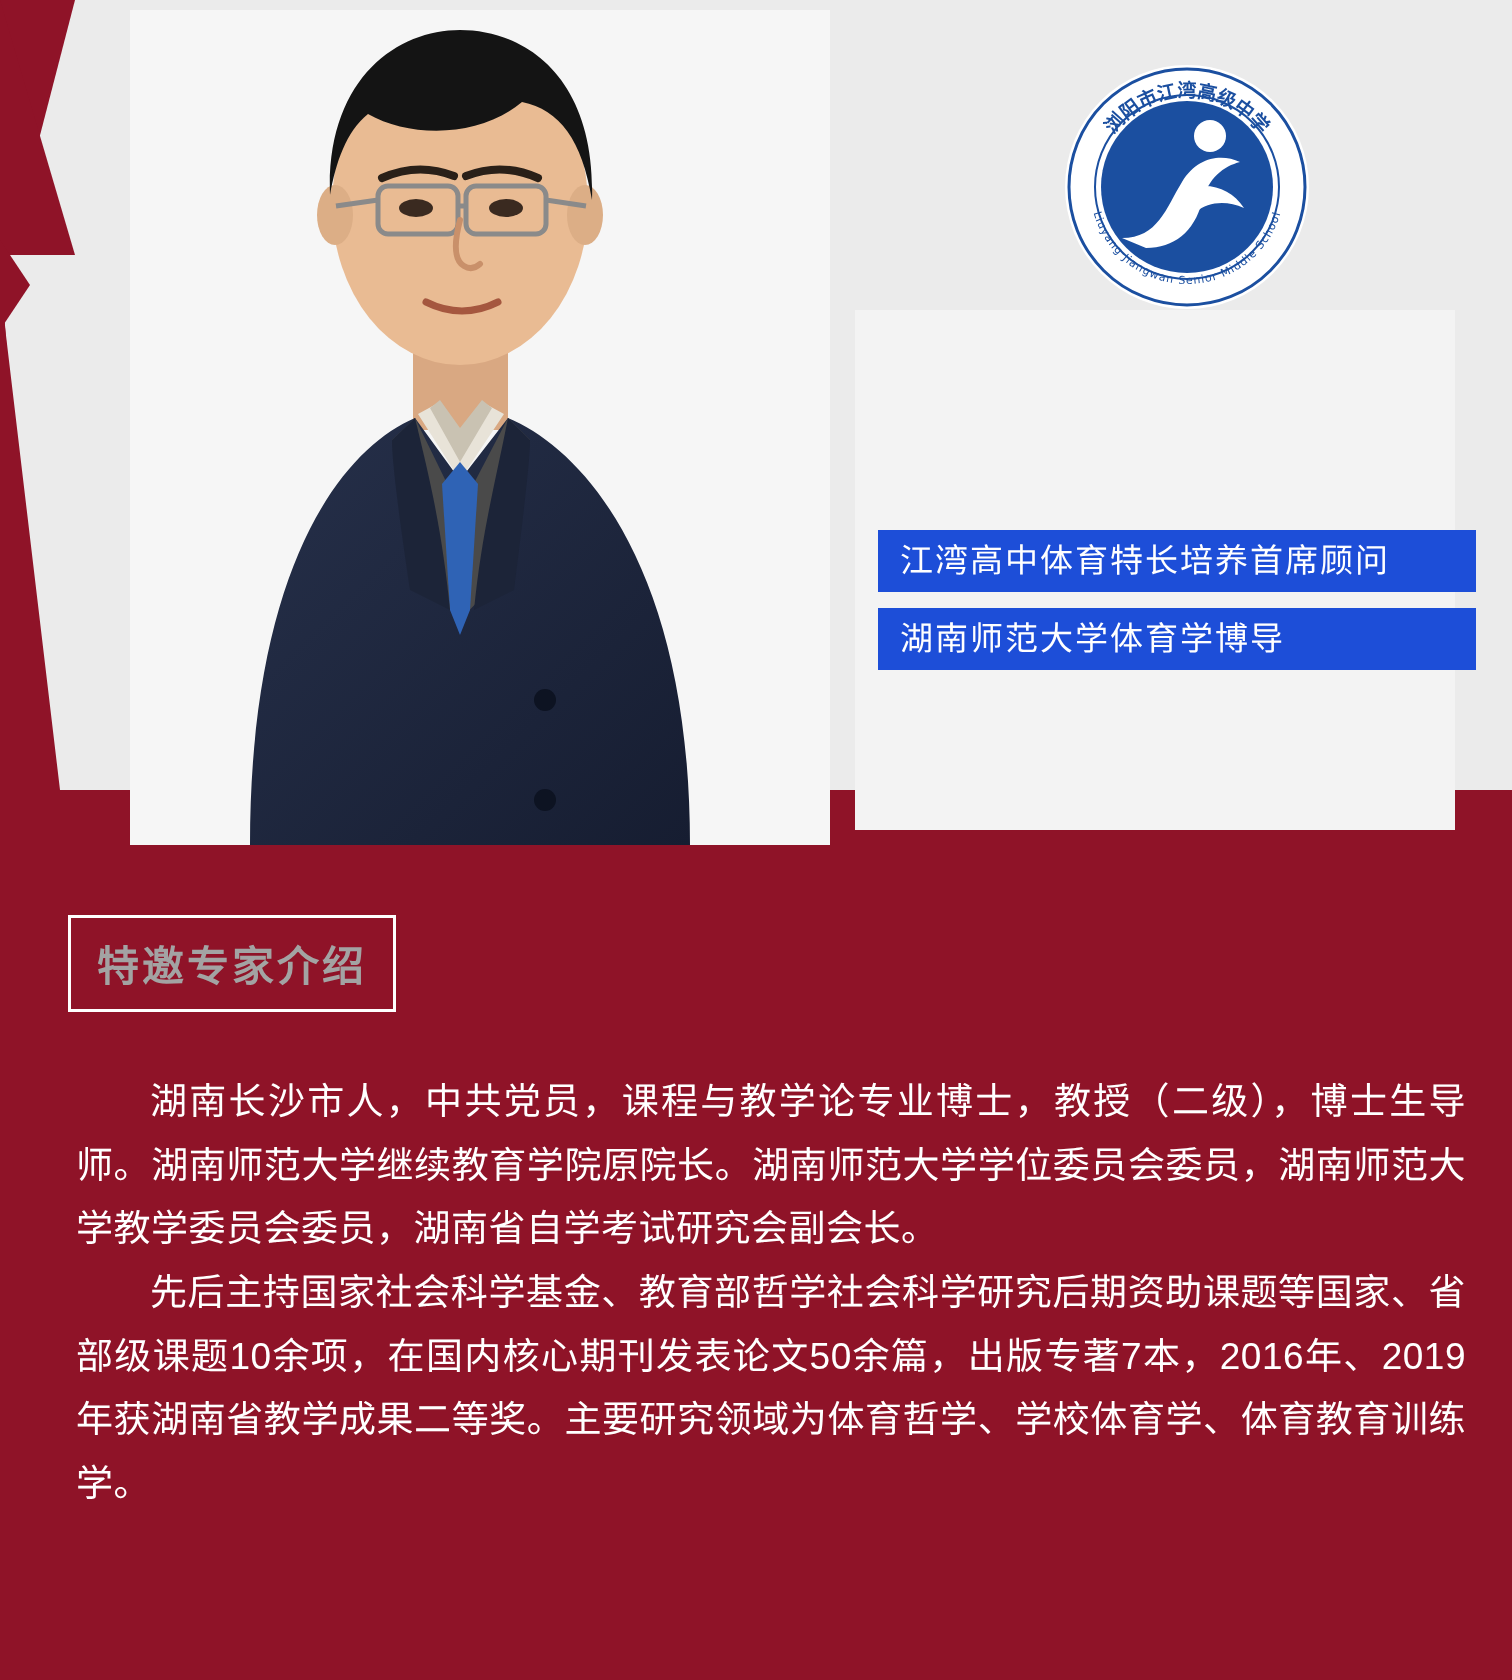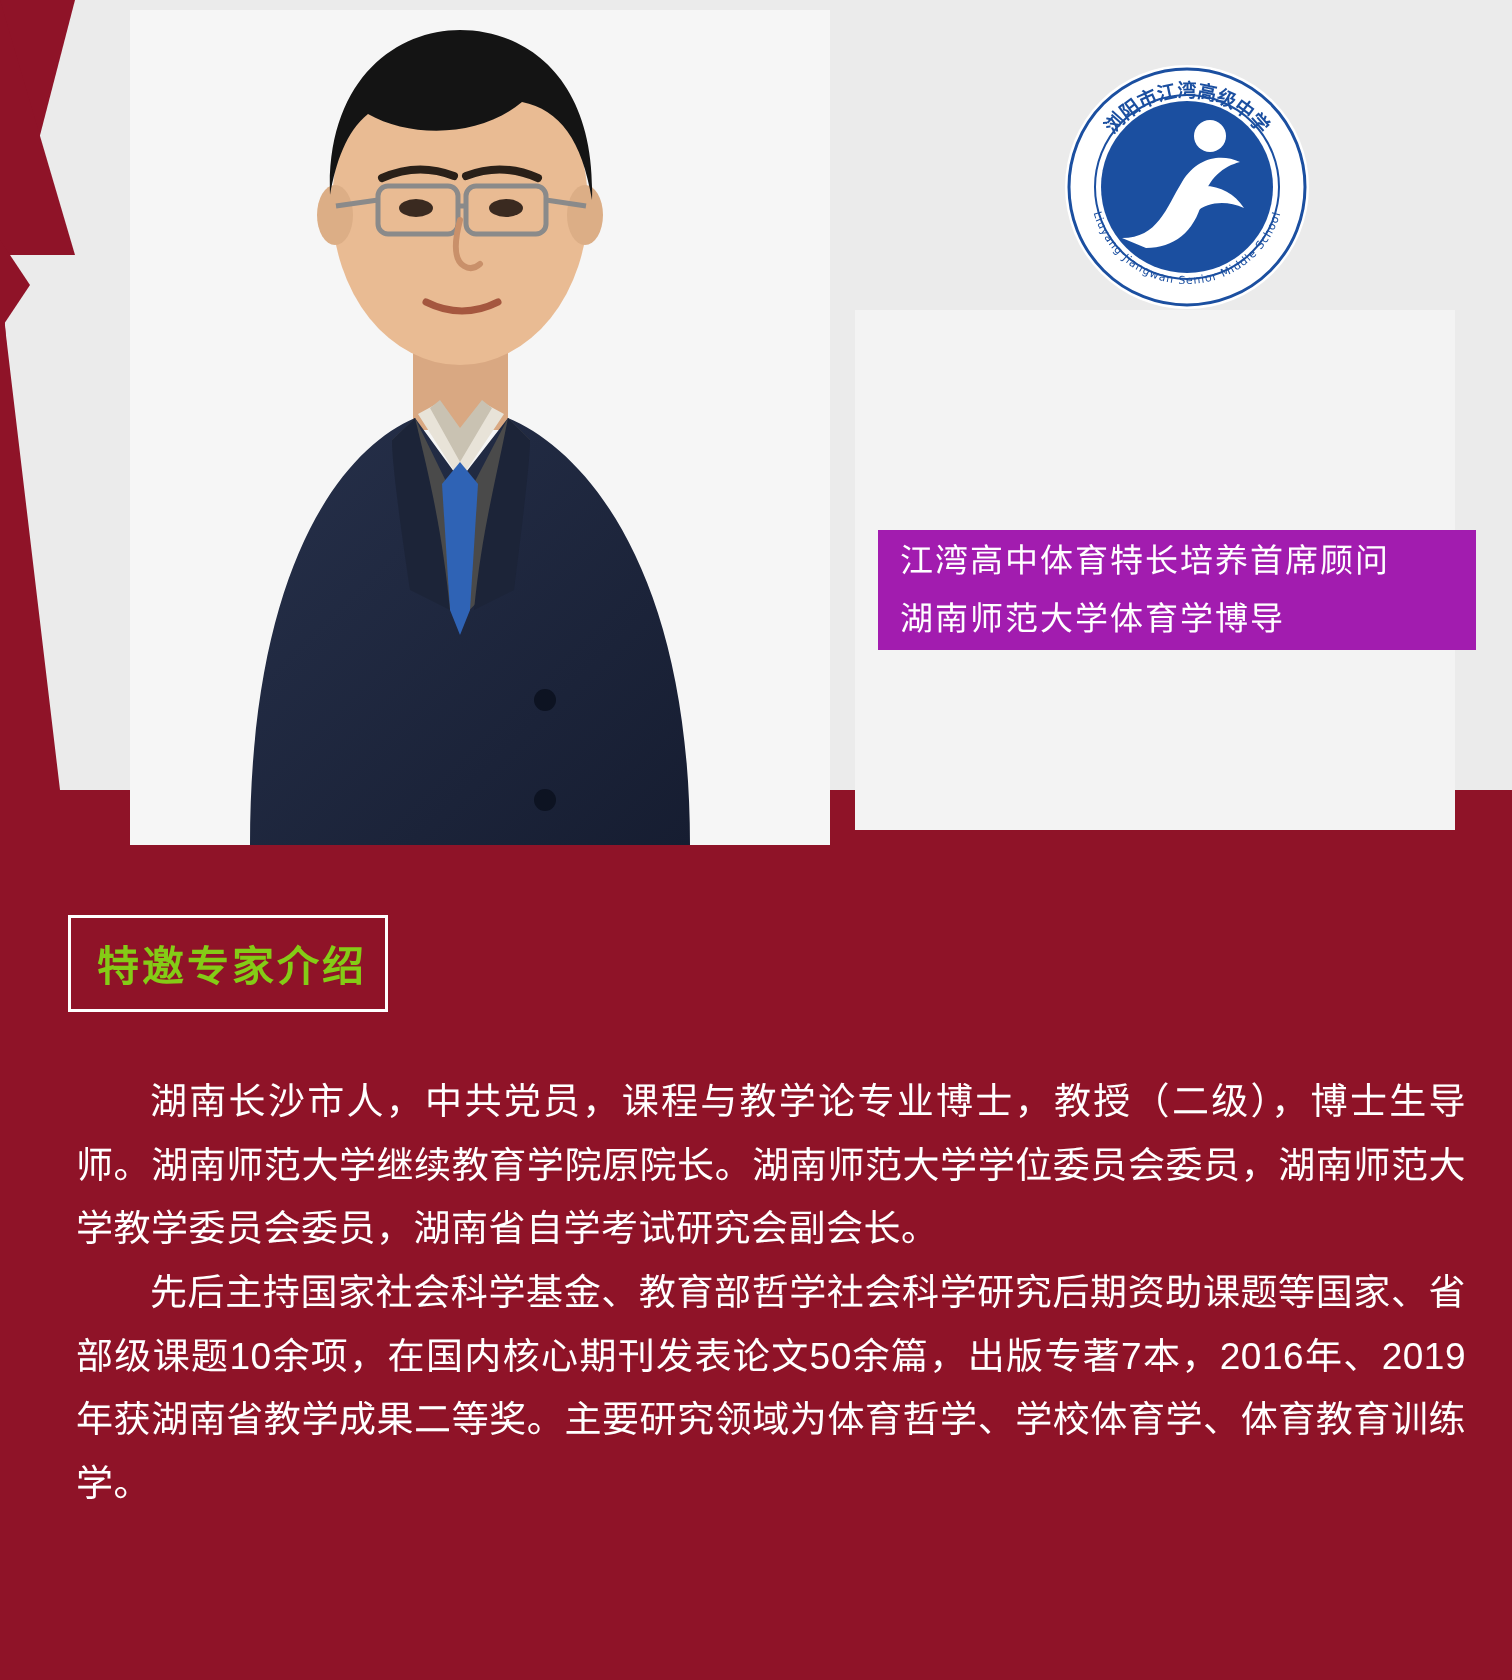--- a/index.html
+++ b/index.html
@@ -101,53 +101,53 @@
     color: #9c1730;
     letter-spacing: 18px;
     font-family: "DejaVu Serif", "Liberation Serif", serif;
   }
 
   .title-bar {
     position: absolute;
     left: 878px;
     width: 598px;
     height: 62px;
-    background: #a21caf;
+    background: #1d4ed8;
     color: #ffffff;
     font-size: 33px;
     line-height: 62px;
     padding-left: 22px;
     box-sizing: border-box;
     letter-spacing: 2px;
     font-family: "Liberation Sans", "DejaVu Sans", sans-serif;
   }
   .title-bar-1 { top: 530px; }
-  .title-bar-2 { top: 588px; }
+  .title-bar-2 { top: 608px; }
 
   
   .bottom {
     position: absolute;
     left: 0;
     top: 845px;
     width: 1512px;
     height: 835px;
     background: #8f1328;
     color: #ffffff;
   }
 
   .section-label {
     position: absolute;
     left: 68px;
     top: 70px;
     border: 3px solid #ffffff;
-    padding: 14px 18px 16px 26px;
+    padding: 14px 26px 16px 26px;
     font-size: 42px;
     font-weight: bold;
     letter-spacing: 3px;
-    color: #84cc16;
+    color: #a3a3a3;
     font-family: Liberation Sans, sans-serif;
   }
 
   .body-text {
     position: absolute;
     left: 76px;
     top: 225px;
     width: 1390px;
     font-size: 37px;
     line-height: 1.72;

